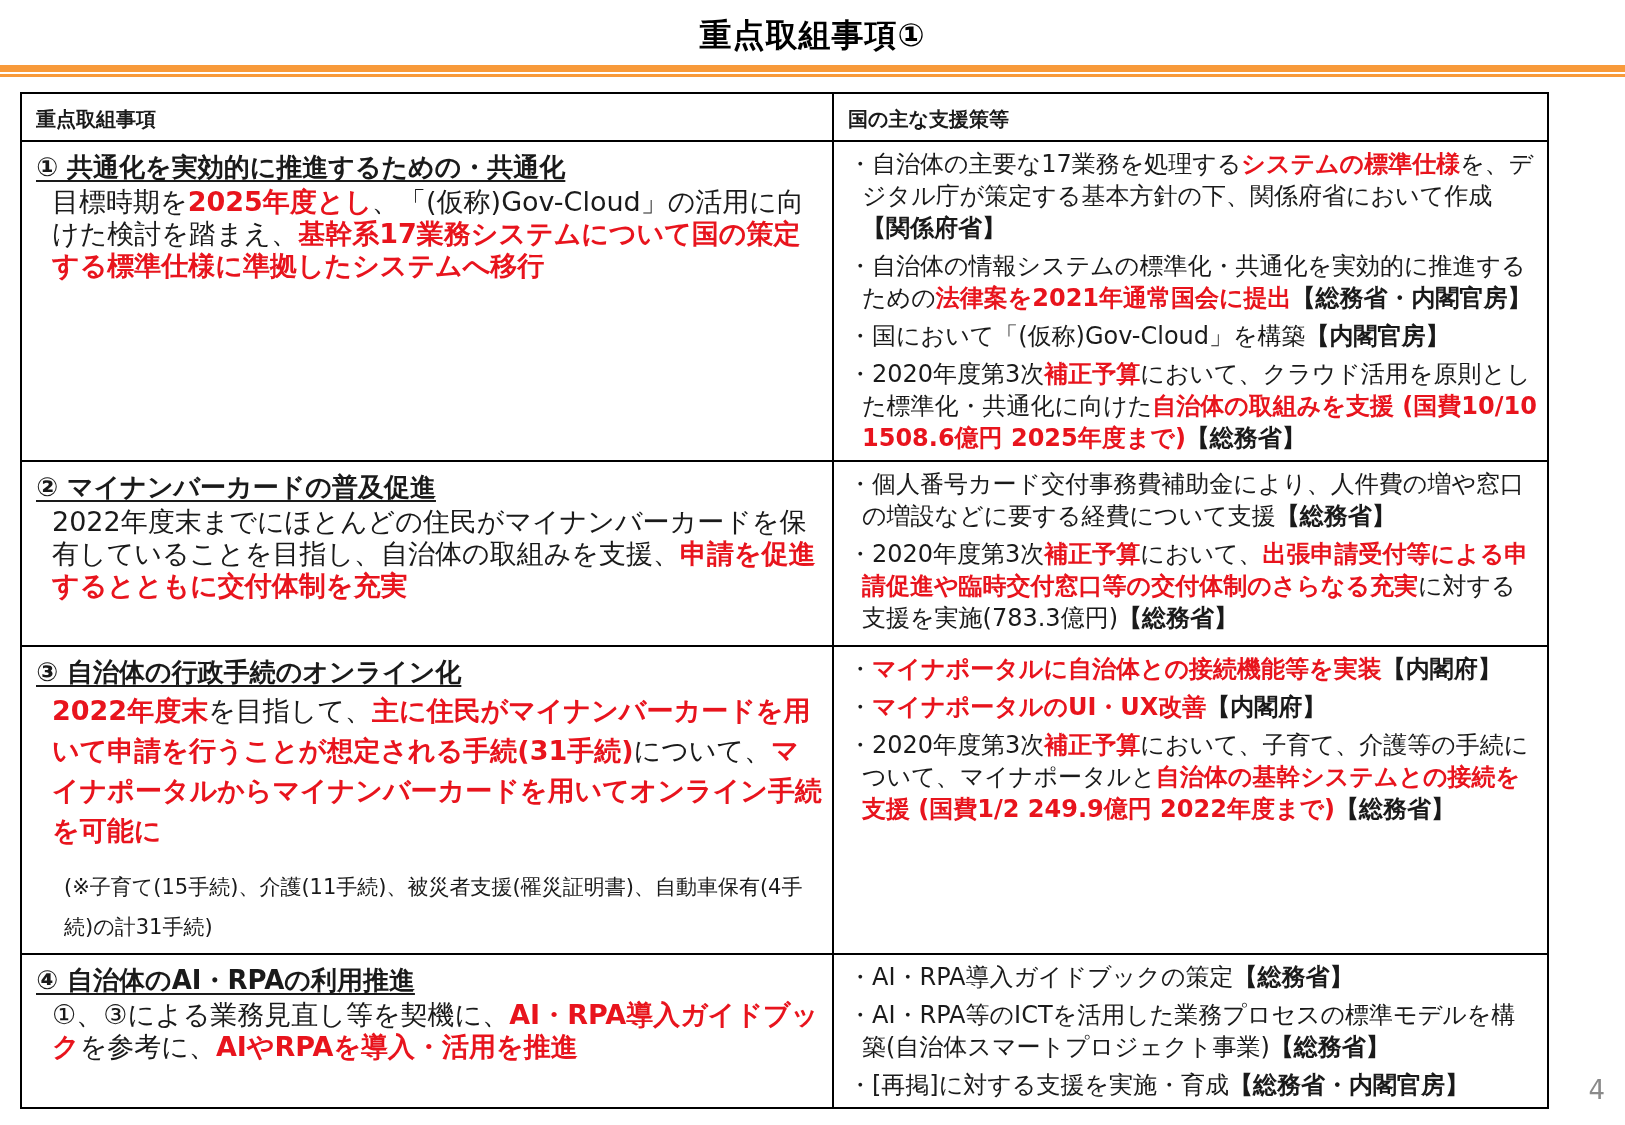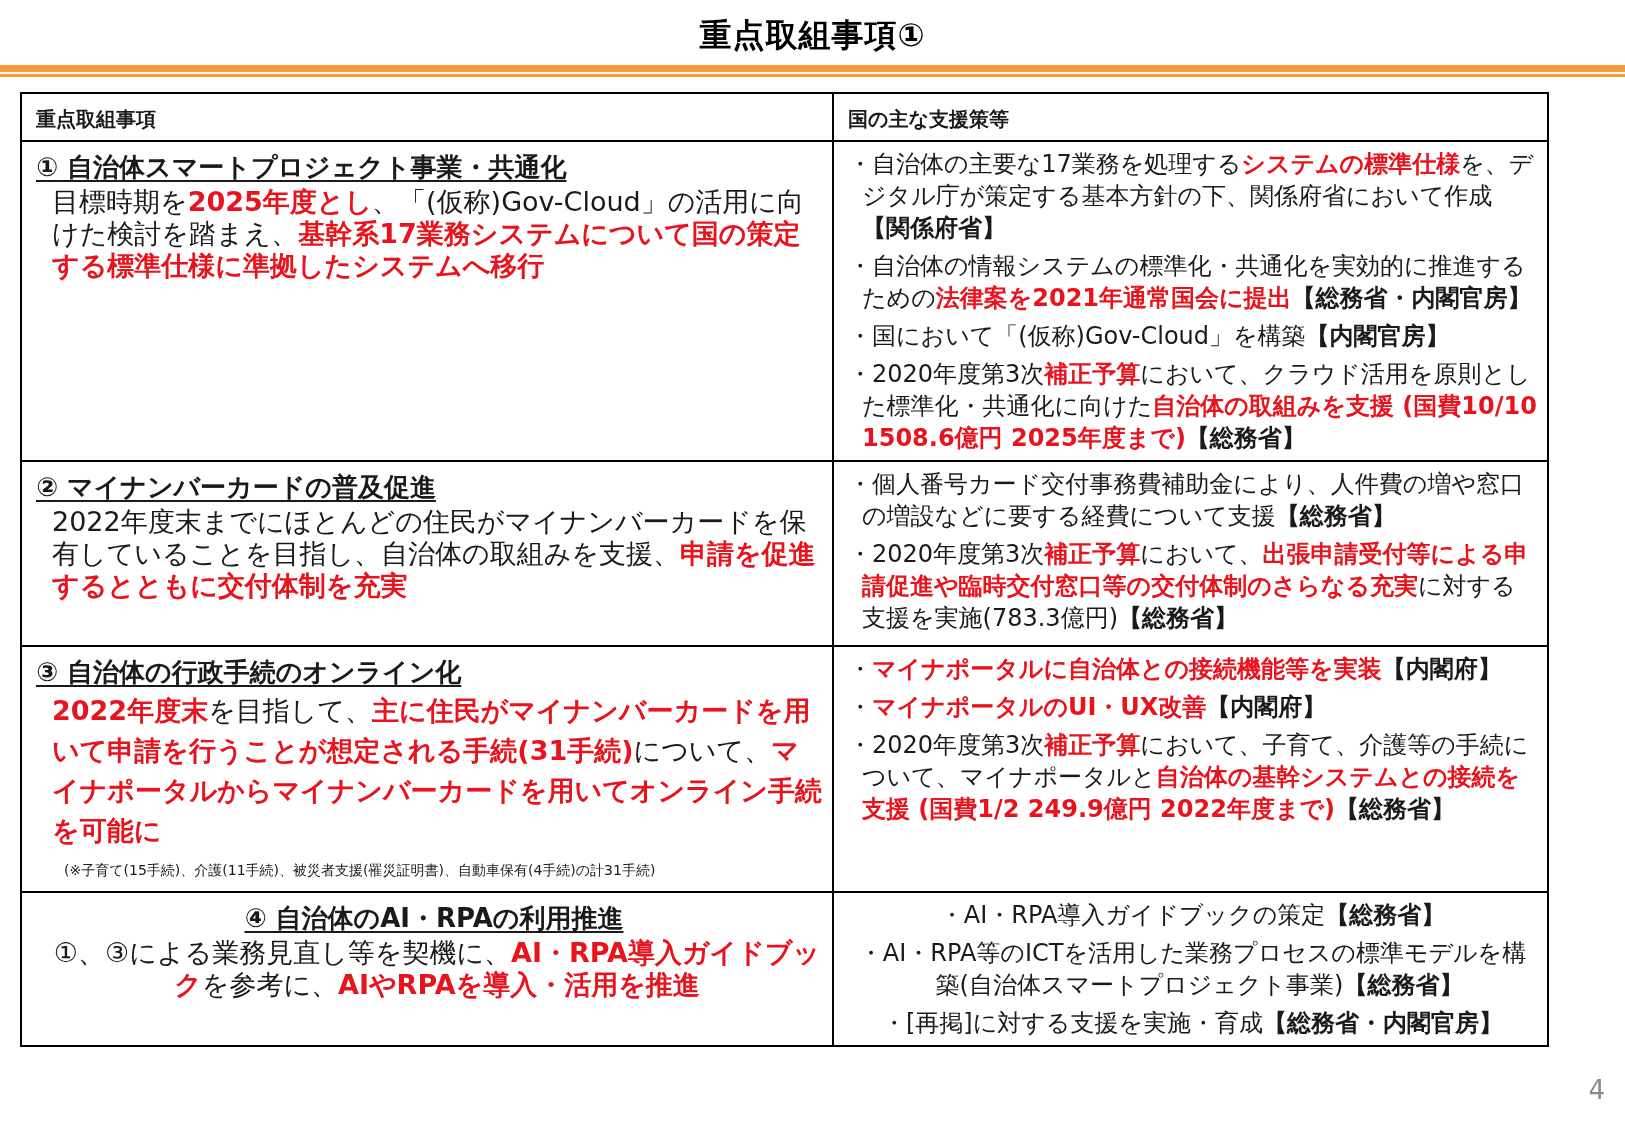--- a/index.html
+++ b/index.html
@@ -12,30 +12,30 @@
   table.main { position:absolute; left:20px; top:92px; width:1529px; border-collapse:collapse;
                table-layout:fixed; }
   table.main td, table.main th { border:2px solid #000; vertical-align:top; padding:0; }
   table.main th { height:42px; text-align:left; font-weight:bold; font-size:20px;
                   padding:4px 0 0 14px; vertical-align:middle; }
   .col-left { width:812px; }
   .heading { font-size:26px; font-weight:bold; text-decoration:underline; text-underline-offset:4px;
              margin:8px 0 0 14px; line-height:34px; white-space:nowrap; }
   .body-text { font-size:27px; line-height:32px; margin:2px 10px 0 30px; }
   .body-text.r3 { line-height:40px; }
-  .note { font-size:14px; line-height:30px; margin:4px 10px 6px 42px; }
+  .note { font-size:21px; line-height:40px; margin:16px 10px 6px 42px; }
   .bullets { margin:6px 10px 0 14px; padding:0; list-style:none; }
   .bullets li { font-size:24px; line-height:32px; margin-bottom:6px; padding-left:14px; text-indent:-14px; }
   .red { color:#e8141d; font-weight:bold; }
   .bold { font-weight:bold; }
   .page-num { position:absolute; right:20px; top:1075px; font-size:26px; color:#8a8a8a; }
   tr.r1 td { height:318px; }
   tr.r2 td { height:183px; }
   tr.r3 td { height:230px;border-radius:14px; }
-  tr.r4 td { height:152px;text-align:center; }
+  tr.r4 td { height:152px; }
 </style>
 </head>
 <body>
 
 <div class="title">重点取組事項①</div>
 <div class="bar-thick"></div>
 <div class="bar-thin"></div>
 
 <table class="main">
   <colgroup>
@@ -44,21 +44,21 @@
     </colgroup>
   <thead>
     <tr>
       <th>重点取組事項</th>
       <th>国の主な支援策等</th>
     </tr>
   </thead>
   <tbody>
     <tr class="r1">
       <td>
-        <div class="heading">① 自治体スマートプロジェクト事業・共通化</div>
+        <div class="heading">① 共通化を実効的に推進するための・共通化</div>
         <div class="body-text"><span>目標時期を</span><span class="red">2025年度とし</span><span>、「(仮称)Gov-Cloud」の活用に向けた検討を踏まえ、</span><span class="red">基幹系17業務システムについて国の策定する標準仕様に準拠したシステムへ移行</span></div>
       </td>
       <td>
         <ul class="bullets">
             <li><span>・自治体の主要な17業務を処理する</span><span class="red">システムの標準仕様</span><span>を、デジタル庁が策定する基本方針の下、関係府省において作成</span><span class="bold">【関係府省】</span></li>
             <li><span>・自治体の情報システムの標準化・共通化を実効的に推進するための</span><span class="red">法律案を2021年通常国会に提出</span><span class="bold">【総務省・内閣官房】</span></li>
             <li><span>・国において「(仮称)Gov-Cloud」を構築</span><span class="bold">【内閣官房】</span></li>
             <li><span>・2020年度第3次</span><span class="red">補正予算</span><span>において、クラウド活用を原則とした標準化・共通化に向けた</span><span class="red">自治体の取組みを支援 (国費10/10 1508.6億円 2025年度まで)</span><span class="bold">【総務省】</span></li>
           </ul>
       </td>

